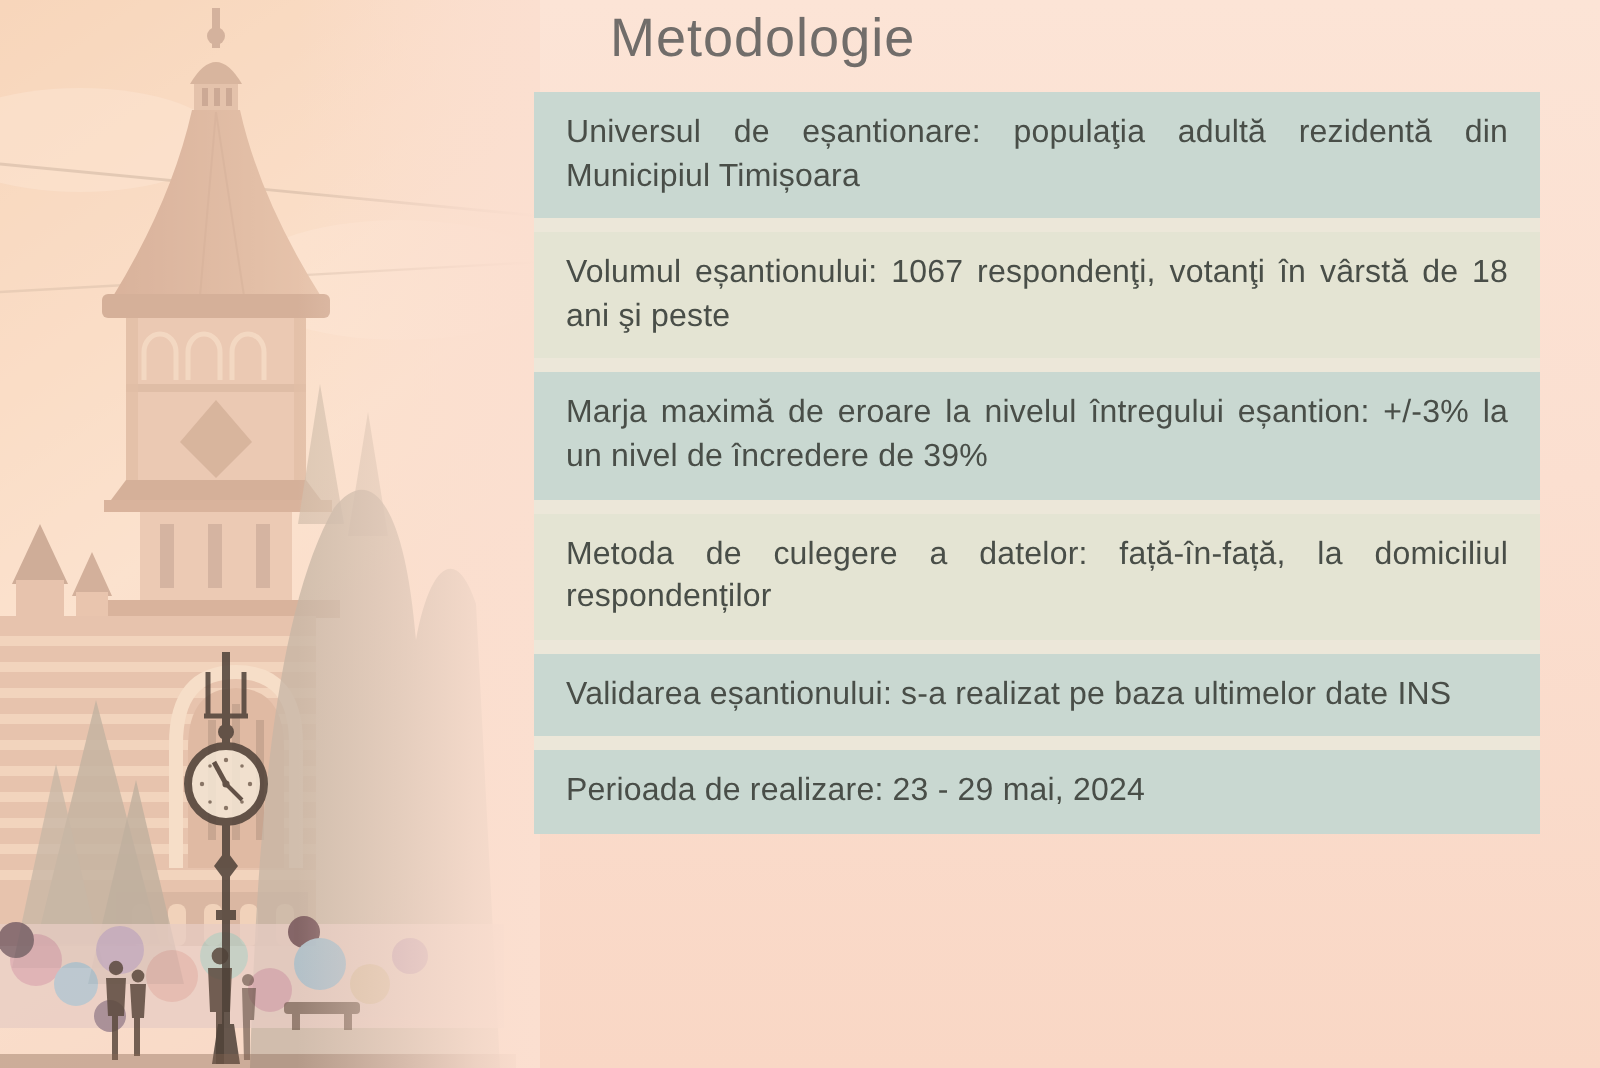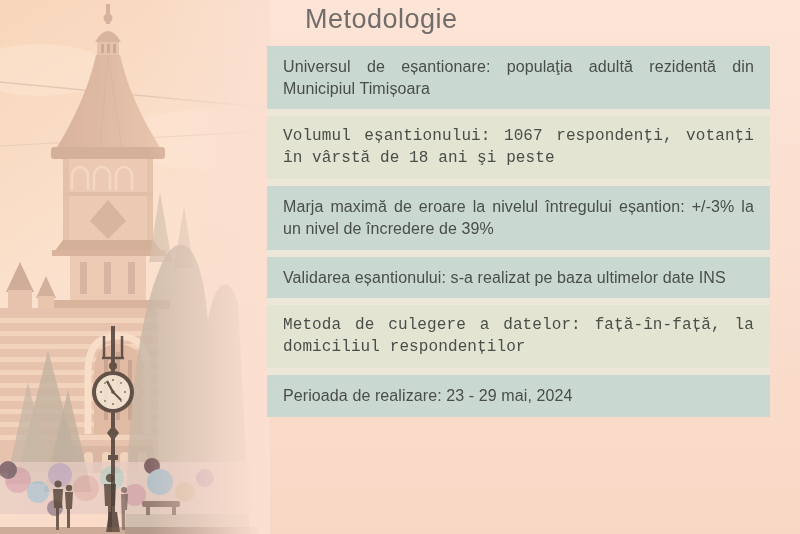--- a/index.html
+++ b/index.html
@@ -26,21 +26,21 @@
     display:flex;flex-direction:column;gap:7px;
     background:var(--gap_strip,#ece7d9);
   }
   .box{
     padding:10px 16px;
     font-size:16px;line-height:1.35;letter-spacing:.1px;font-weight:500;
     color:var(--text,#494e48);
     text-align:justify;text-justify:inter-word;
   }
   .box.green{background:var(--box_green,#c9d8d1);}
-  .box.beige{background:var(--box_beige,#e4e4d3);font-family:Liberation Mono, monospace;}
+  .box.beige{background:var(--box_beige,#e4e4d3);}
 </style>
 </head>
 <body>
 
 <div class="photo">
   <svg width="270" height="534" viewBox="0 0 270 534" xmlns="http://www.w3.org/2000/svg">
     <defs>
       <linearGradient id="sky" x1="0" y1="0" x2="0.35" y2="1">
         <stop offset="0" stop-color="#f1c49d"></stop>
         <stop offset="0.3" stop-color="#f6d2b2"></stop>
@@ -205,17 +205,17 @@
   </svg>
 </div>
 <div class="photo-fade"></div>
 
 <main class="content">
   <h1 class="slide-title">Metodologie</h1>
   <div class="boxes">
     <div class="box green">Universul de eșantionare: populaţia adultă rezidentă din Municipiul Timișoara</div>
     <div class="box beige">Volumul eșantionului: 1067 respondenţi, votanţi în vârstă de 18 ani şi peste</div>
     <div class="box green">Marja maximă de eroare la nivelul întregului eșantion: +/-3% la un nivel de încredere de 39%</div>
+    <div class="box beige">Metoda de culegere a datelor: față-în-față, la domiciliul respondenților</div>
     <div class="box green">Validarea eșantionului: s-a realizat pe baza ultimelor date INS</div>
-    <div class="box beige">Metoda de culegere a datelor: față-în-față, la domiciliul respondenților</div>
     <div class="box green">Perioada de realizare: 23 - 29 mai, 2024</div>
   </div>
 </main>
 
 </body></html>

